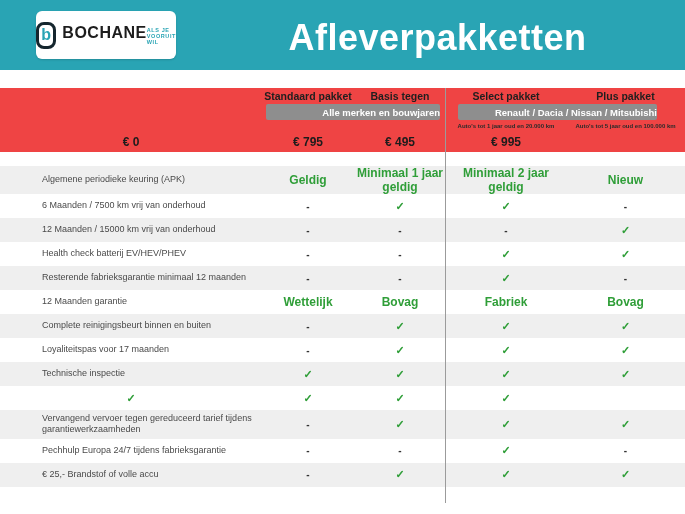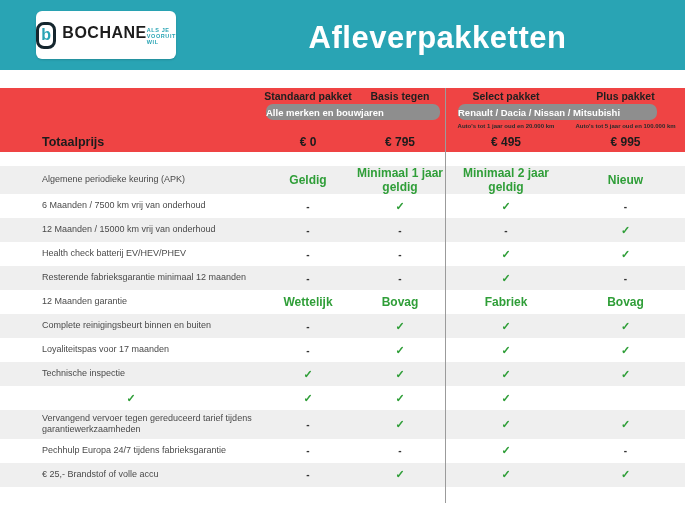--- a/index.html
+++ b/index.html
@@ -59,21 +59,21 @@
     font-weight: bold;
     color: #29A4B4;
     letter-spacing: 0.6px;
     margin-top: 2px;
     align-self: flex-end;
   }
   .title {
     position: absolute;
     left: 190px; right: 0;
     text-align: center;
-    font-size: 31px;
+    font-size: 36px;
     font-weight: bold;
     color: #ffffff;
     letter-spacing: 0.5px;
     padding-top: 6px;
   }
 
   
   .g5 { display: grid; grid-template-columns: 262px 92px 92px 120px 119px; }
   .g3 { display: grid; grid-template-columns: 262px 184px 239px; }
   .cell { display: flex; align-items: center; }
@@ -85,23 +85,23 @@
   .table-head { background: #ef4444; }
   .col-headers { height: 16px; align-items: center; }
   .colh { font-size: 10.5px; font-weight: bold; color: #1f1f1f; }
   .badges-row { height: 16px; align-items: center; }
   .badge {
     display: block;
     background: #8E8E8E;
     color: #ffffff;
     font-size: 9.5px;
     font-weight: bold;
-    text-align: left;
+    text-align: right;
     padding: 2.5px 0;
-    border-radius: 7px;
+    border-radius: 2px;
   }
   .badge-wrap1 .badge { margin: 0 6px 0 4px; }
   .badge-wrap2 .badge { margin: 0 28px 0 12px; }
   .subtitles-row { height: 11px; align-items: center; }
   .subtitle { font-size: 6px; font-weight: bold; color: #2b2b2b; }
   .price-row { height: 21px; align-items: center; }
   .price-label { font-size: 12.5px; font-weight: bold; color: #1c1c1c; }
   .price { font-size: 12px; font-weight: bold; color: #1c1c1c; }
 
   .gap-mid { height: 14px; background: #fff; }
@@ -174,21 +174,20 @@
 
     <div class="g5 subtitles-row">
       <div class="cell labelcell"></div>
       <div class="cell val"></div>
       <div class="cell val"></div>
       <div class="cell val subtitle">Auto's tot 1 jaar oud en 20.000 km</div>
       <div class="cell val subtitle">Auto's tot 5 jaar oud en 100.000 km</div>
     </div>
 
     <div class="g5 price-row">
-      <div class="cell labelcell price-label">Totaalprijs</div>
       <div class="cell val price">€ 0</div>
       <div class="cell val price">€ 795</div>
       <div class="cell val price">€ 495</div>
       <div class="cell val price">€ 995</div>
     </div>
 
   </section>
 
   <div class="gap-mid"></div>
 

